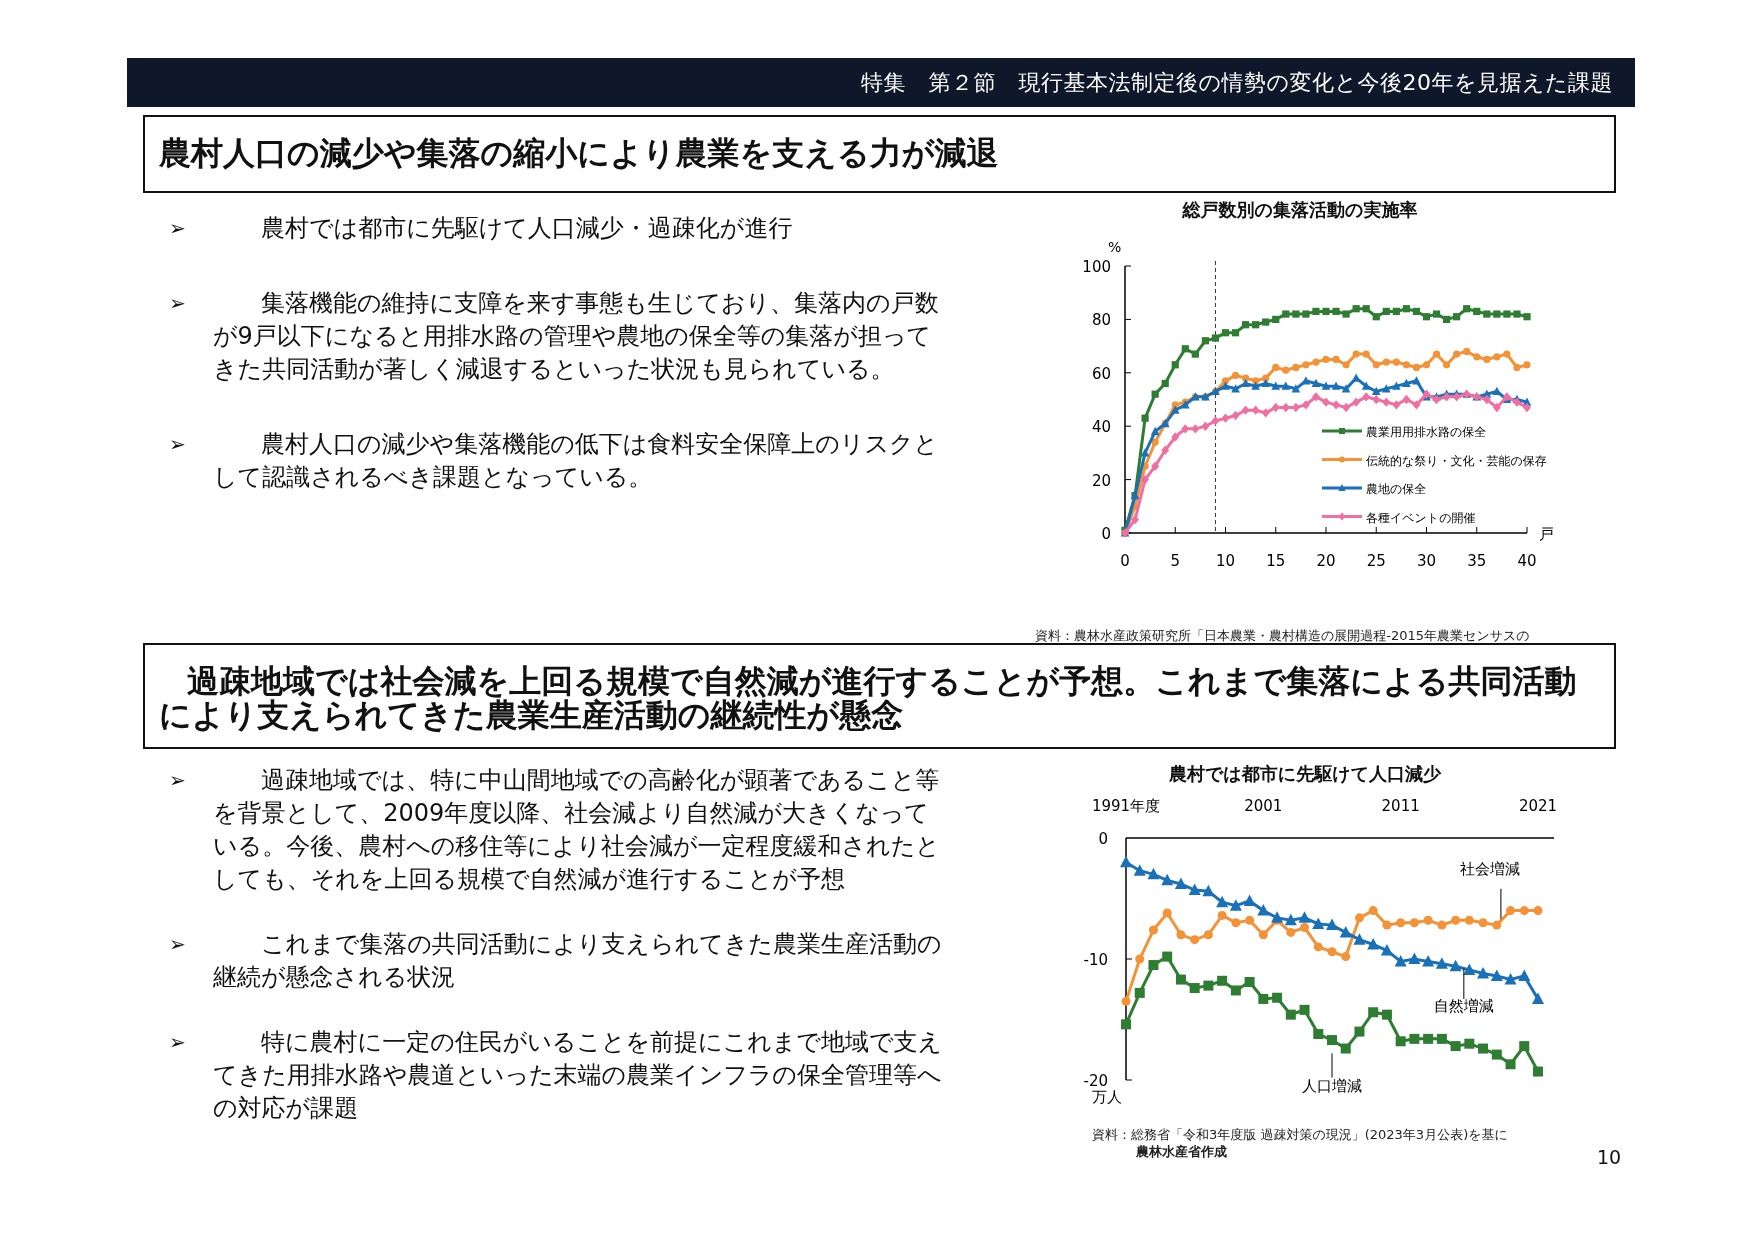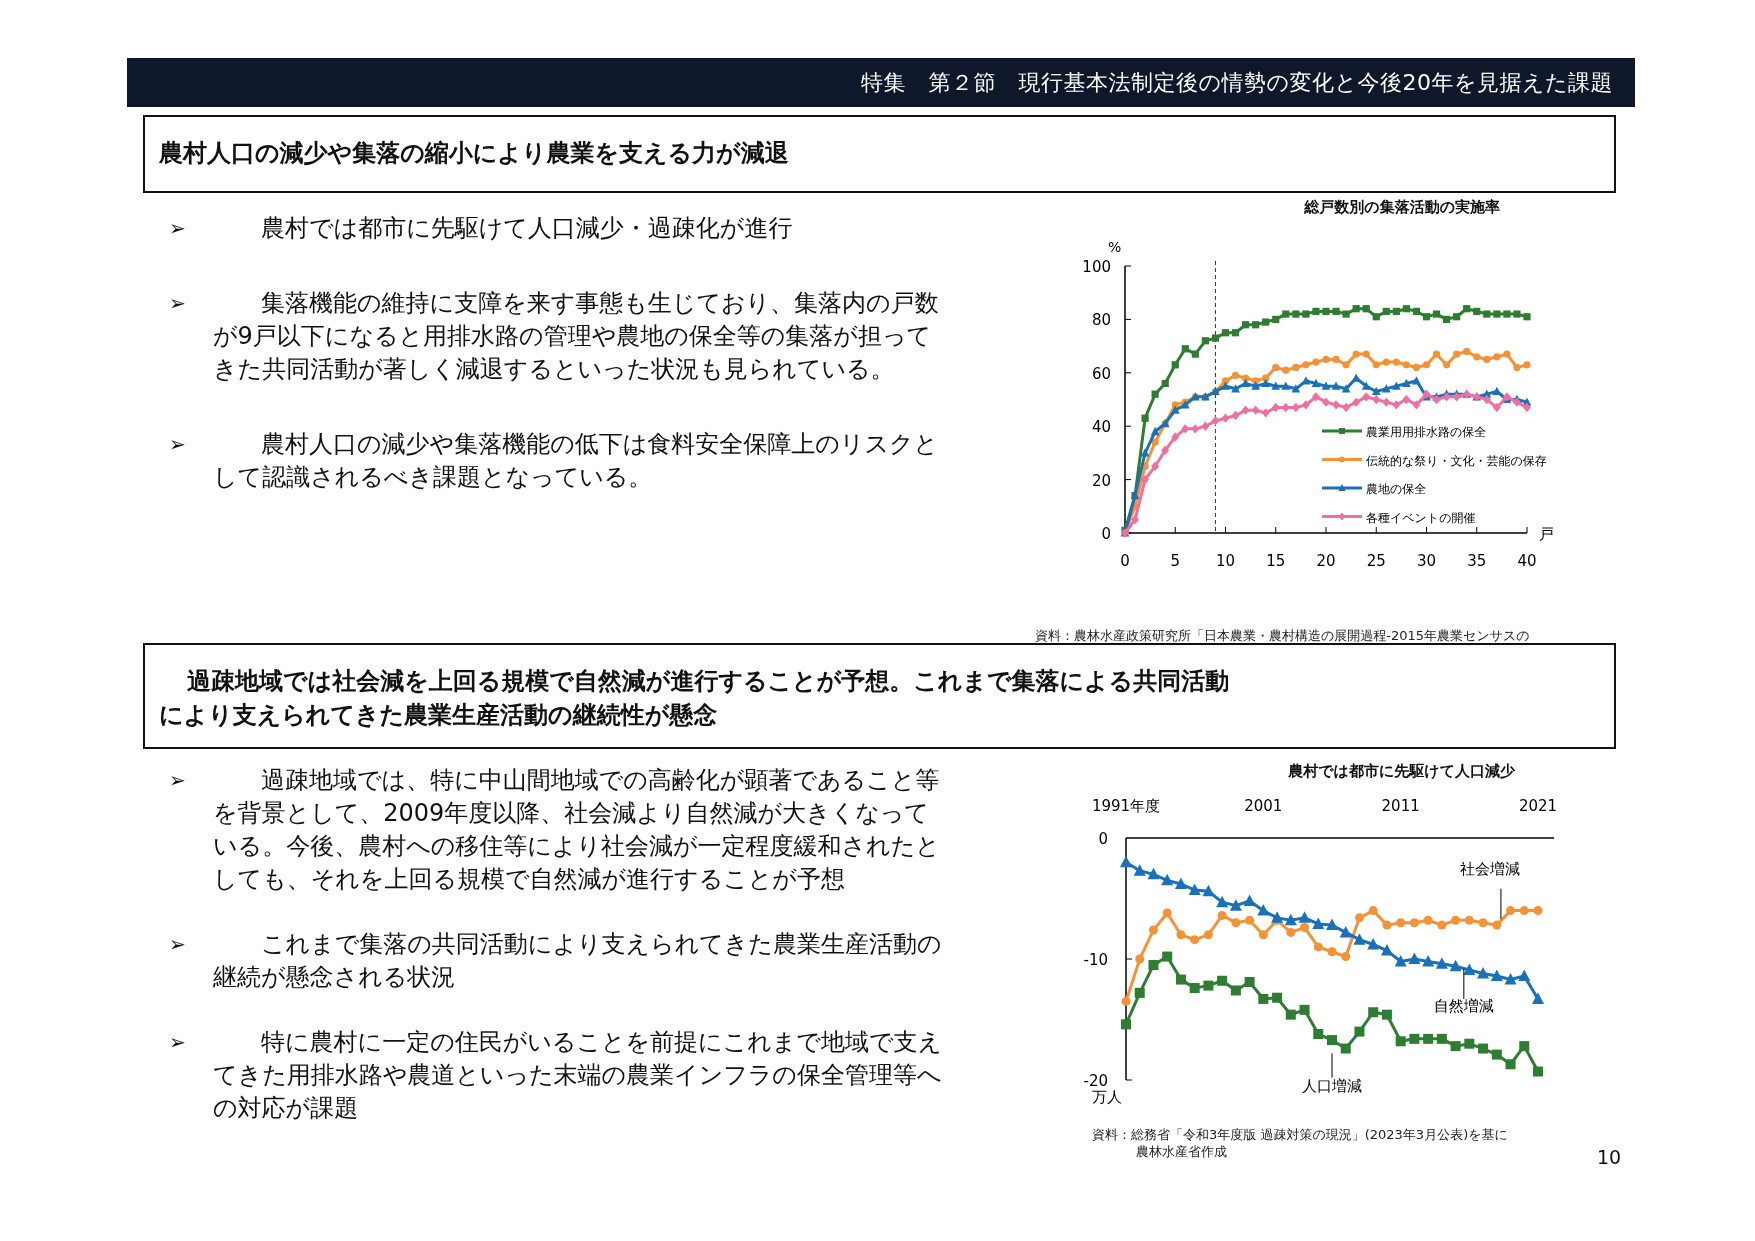--- a/index.html
+++ b/index.html
@@ -1,25 +1,25 @@
 <!DOCTYPE html>
 <html><head>
 <meta charset="utf-8">
 <style>
   html,body{margin:0;padding:0;background:#fff;}
   body{width:1755px;height:1241px;position:relative;overflow:hidden;font-family:"DejaVu Sans","Liberation Sans",sans-serif;color:#111;}
   .banner{position:absolute;left:127px;top:58px;width:1508px;height:49px;background:#0f172a;}
   .banner span{position:absolute;right:22px;top:10px;color:#fff;font-size:22px;letter-spacing:0.5px;}
   .hbox{position:absolute;left:143px;width:1473px;border:2px solid #111;box-sizing:border-box;background:#fff;}
-  .hbox .t{position:absolute;left:14px;font-weight:bold;font-size:24px;line-height:40px;color:#111;}
+  .hbox .t{position:absolute;left:14px;font-weight:bold;font-size:32px;line-height:40px;color:#111;}
   .bullets{position:absolute;left:165px;width:780px;font-size:24px;line-height:33px;}
   .bullet{position:relative;padding-left:36px;margin:0;}
   .bullet .mk{position:absolute;left:4px;top:0;font-size:20px;}
   .bullet .tx{display:block;text-indent:2em;margin-left:12px;}
-  .ctitle{position:absolute;font-weight:bold;font-size:15px;text-align:right;}
+  .ctitle{position:absolute;font-weight:bold;font-size:18px;text-align:center;}
   .src{position:absolute;font-size:13px;line-height:17px;color:#222;}
   .pagenum{position:absolute;left:1597px;top:1146px;font-size:19px;}
   svg text{font-family:"DejaVu Sans","Liberation Sans",sans-serif;}
 </style>
 </head>
 <body>
 
 <div class="banner">
   <span>特集　第２節　現行基本法制定後の情勢の変化と今後20年を見据えた課題</span>
 </div>
@@ -398,16 +398,16 @@
     <rect x="473" y="271.53000000000003" width="10" height="10" fill="#2e7d32"></rect>
     <line x1="440.9199999999994" y1="93.82000000000001" x2="440.9199999999994" y2="124.07000000000001" stroke="#000"></line>
     <text x="429.93333333333334" y="79.3" text-anchor="middle" font-size="15">社会増減</text>
     <line x1="403.8399999999987" y1="173.68" x2="403.8399999999987" y2="203.93" stroke="#000"></line>
     <text x="403.8399999999987" y="216.03000000000003" text-anchor="middle" font-size="15">自然増減</text>
     <line x1="272" y1="258.38" x2="272" y2="282.58" stroke="#000"></line>
     <text x="272" y="295.89" text-anchor="middle" font-size="15">人口増減</text>
   </svg>
 <div class="src" style="left:1092px;top:1126px;">
   <div>資料：総務省「令和3年度版 過疎対策の現況」(2023年3月公表)を基に</div>
-  <div style="padding-left:44px;">農林水産省作成</div>
+  <div style="padding-left:44px;font-weight:bold;">農林水産省作成</div>
 </div>
 
 <div class="pagenum">10</div>
 
 </body></html>

